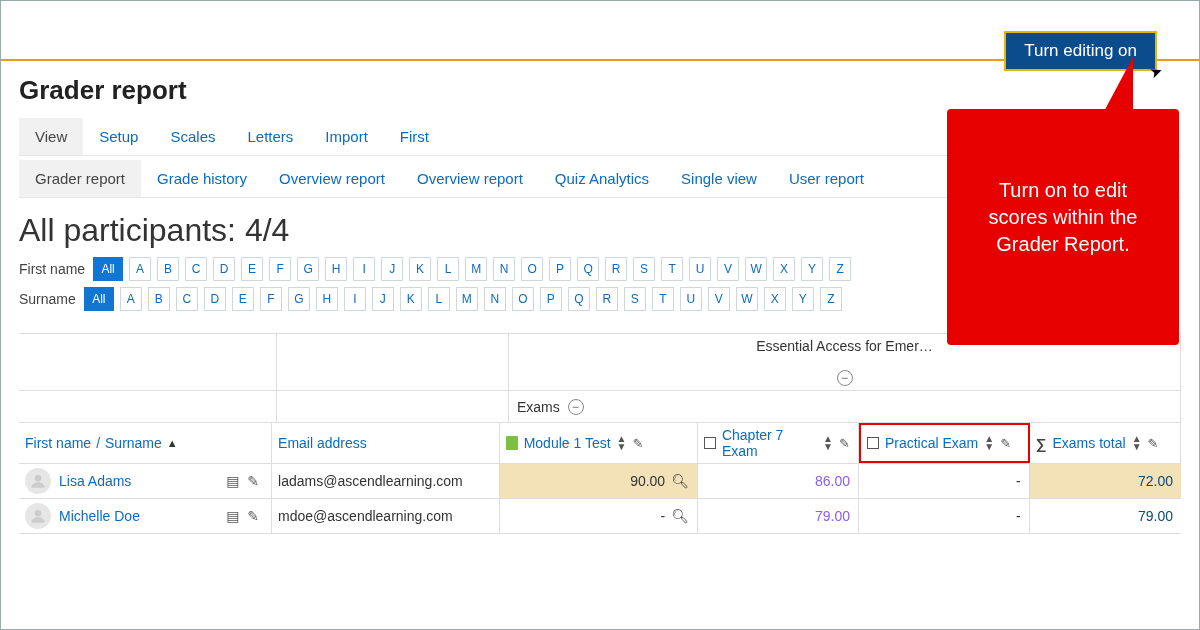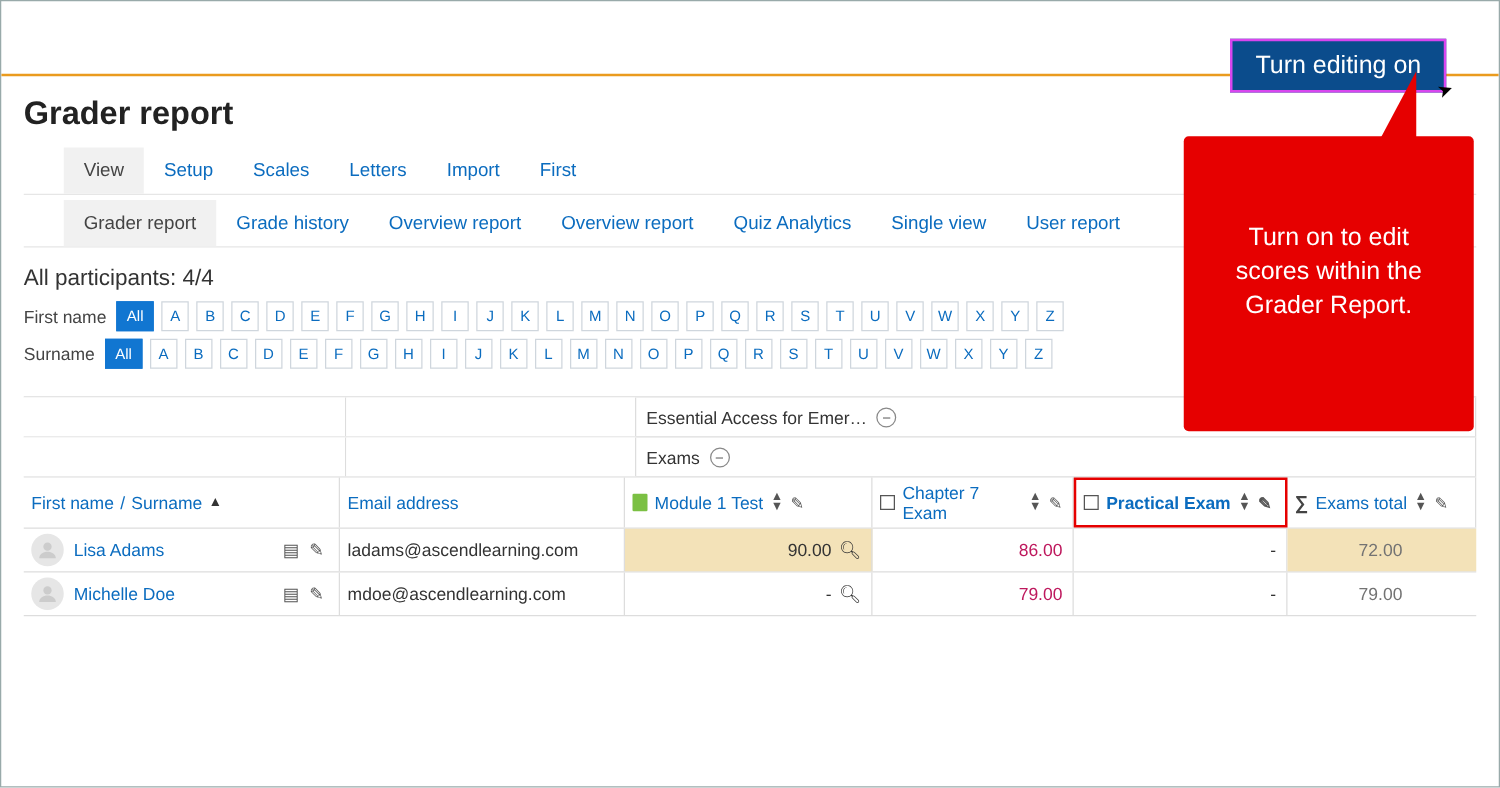--- a/index.html
+++ b/index.html
@@ -18,23 +18,23 @@
     height: 60px;
     border-bottom: 2px solid #ea9b1e;
     position: relative;
   }
   .editing-btn {
     position: absolute;
     right: 42px;
     top: 30px;
     background: #0b4c8c;
     color: #fff;
-    font-size: 20px;
+    font-size: 17px;
     padding: 8px 18px;
-    border: 2px solid #d946ef;
+    border: 2px solid #eab308;
     cursor: pointer;
   }
   .cursor-arrow {
     position: absolute;
     right: 36px;
     top: 62px;
     font-size: 15px;
     color: #000;
     transform: rotate(-20deg);
   }
@@ -43,25 +43,24 @@
   .tabs1, .tabs2 { display: flex; gap: 0; border-bottom: 1px solid #e6e6e6; }
   .tabs1 .tab, .tabs2 .tab {
     padding: 10px 16px;
     color: #0b6cbf;
     cursor: pointer;
     font-size: 15px;
   }
   .tabs1 .tab.active, .tabs2 .tab.active {
     background: #f1f1f1;
     color: #444;
-    margin-left: 32px;
   }
   .tabs2 { margin-top: 4px; }
   .participants {
-    font-size: 18px;
+    font-size: 32px;
     color: #333;
     margin: 14px 0 8px 0;
     font-weight: 400;
   }
   .filter-row { display: flex; align-items: center; gap: 6px; margin-bottom: 6px; flex-wrap: nowrap; }
   .filter-label { font-size: 14px; color: #444; margin-right: 2px; white-space: nowrap; }
   .letter-btn {
     border: 1px solid #cfd6dd;
     background: #fff;
     color: #0b6cbf;
@@ -76,23 +75,23 @@
   .letter-btn.all { width: 30px; background: #1176d1; color: #fff; border-color: #1176d1; }
   .grid {
     margin-top: 22px;
     border-top: 1px solid #ddd;
   }
   .row { display: flex; border-bottom: 1px solid #ddd; align-items: stretch; min-height: 32px; }
   .cell { display: flex; align-items: center; padding: 4px 6px; font-size: 14px; }
   .col-name { width: 258px; border-right: 1px solid #ddd; color:#0b6cbf; gap:6px; }
   .col-email { width: 232px; border-right: 1px solid #ddd; color:#333; }
   .col-mod1 { width: 202px; border-right: 1px solid #ddd; justify-content: flex-end; color:#333; padding-right:8px; gap:6px;}
-  .col-ch2  { width: 164px; border-right: 1px solid #ddd; justify-content: flex-end; color:#be185d; padding-right:8px; gap:6px;}
+  .col-ch2  { width: 164px; border-right: 1px solid #ddd; justify-content: flex-end; color:#8b5cf6; padding-right:8px; gap:6px;}
   .col-prac { width: 174px; border-right: 1px solid #ddd; justify-content: flex-end; color:#333; padding-right:8px; gap:6px;}
-  .col-total{ width: 154px; justify-content: center; color:#737373; padding-right:8px; gap:6px;}
+  .col-total{ width: 154px; justify-content: flex-end; color:#0c4a6e; padding-right:8px; gap:6px;}
   .hdr { color: #0b6cbf; font-size: 14px; }
   .category-row .col-name, .category-row .col-email { background:#fff; }
   .category-area { flex:1; padding:4px 8px; color:#333; }
   .subheader-row .cell { border-right:1px solid #ddd; }
   .hdr-col { display:flex; align-items:center; gap:5px; }
   .sort-arrows { font-size:10px; line-height:8px; display:inline-flex; flex-direction:column; color:#555; }
   .pencil { font-size:13px; color:#555; }
   .checkbox-sq { width:12px; height:12px; border:1.4px solid #555; display:inline-block; flex-shrink:0; }
   .sigma { font-weight:600; font-size:15px; color:#444; }
   .avatar { width:26px; height:26px; border-radius:50%; background:#e6e6e6; display:inline-flex; align-items:center; justify-content:center; color:#bbb; flex-shrink:0; }
@@ -117,21 +116,21 @@
   }
   .callout::before {
     content: "";
     position: absolute;
     top: -52px;
     right: 46px;
     border-left: 32px solid transparent;
     border-right: 0px solid transparent;
     border-bottom: 60px solid #e60000;
   }
-  .prac-hdr-hl { border:2px solid #e60000 !important;font-weight:bold; }
+  .prac-hdr-hl { border:2px solid #e60000 !important; }
   .collapse-circ { display:inline-flex; width:16px; height:16px; border:1.2px solid #888; border-radius:50%; align-items:center; justify-content:center; font-size:12px; color:#666; }
   .doc-icon { width:12px; height:14px; background:#7bc043; display:inline-block; border-radius:1px; flex-shrink:0; }
 </style>
 </head>
 <body>
 
 <div class="topbar">
   <div class="editing-btn">Turn editing on</div>
   <div class="cursor-arrow">➤</div>
 </div>
@@ -218,21 +217,21 @@
       <div class="letter-btn">X</div>
       <div class="letter-btn">Y</div>
       <div class="letter-btn">Z</div>
     </div>
 
   <div class="grid">
 
     <div class="row category-row">
       <div class="cell col-name"></div>
       <div class="cell col-email"></div>
-      <div class="cell category-area" style="border-right:1px solid #ddd;">
+      <div class="cell category-area" style="border-right:1px solid #ddd;flex-direction:column;">
         <span>Essential Access for Emer…</span>&nbsp;&nbsp;
         <span class="collapse-circ">−</span>
       </div>
     </div>
 
     <div class="row category-row">
       <div class="cell col-name"></div>
       <div class="cell col-email"></div>
       <div class="cell category-area" style="border-right:1px solid #ddd;">
         <span>Exams</span>&nbsp;&nbsp;

